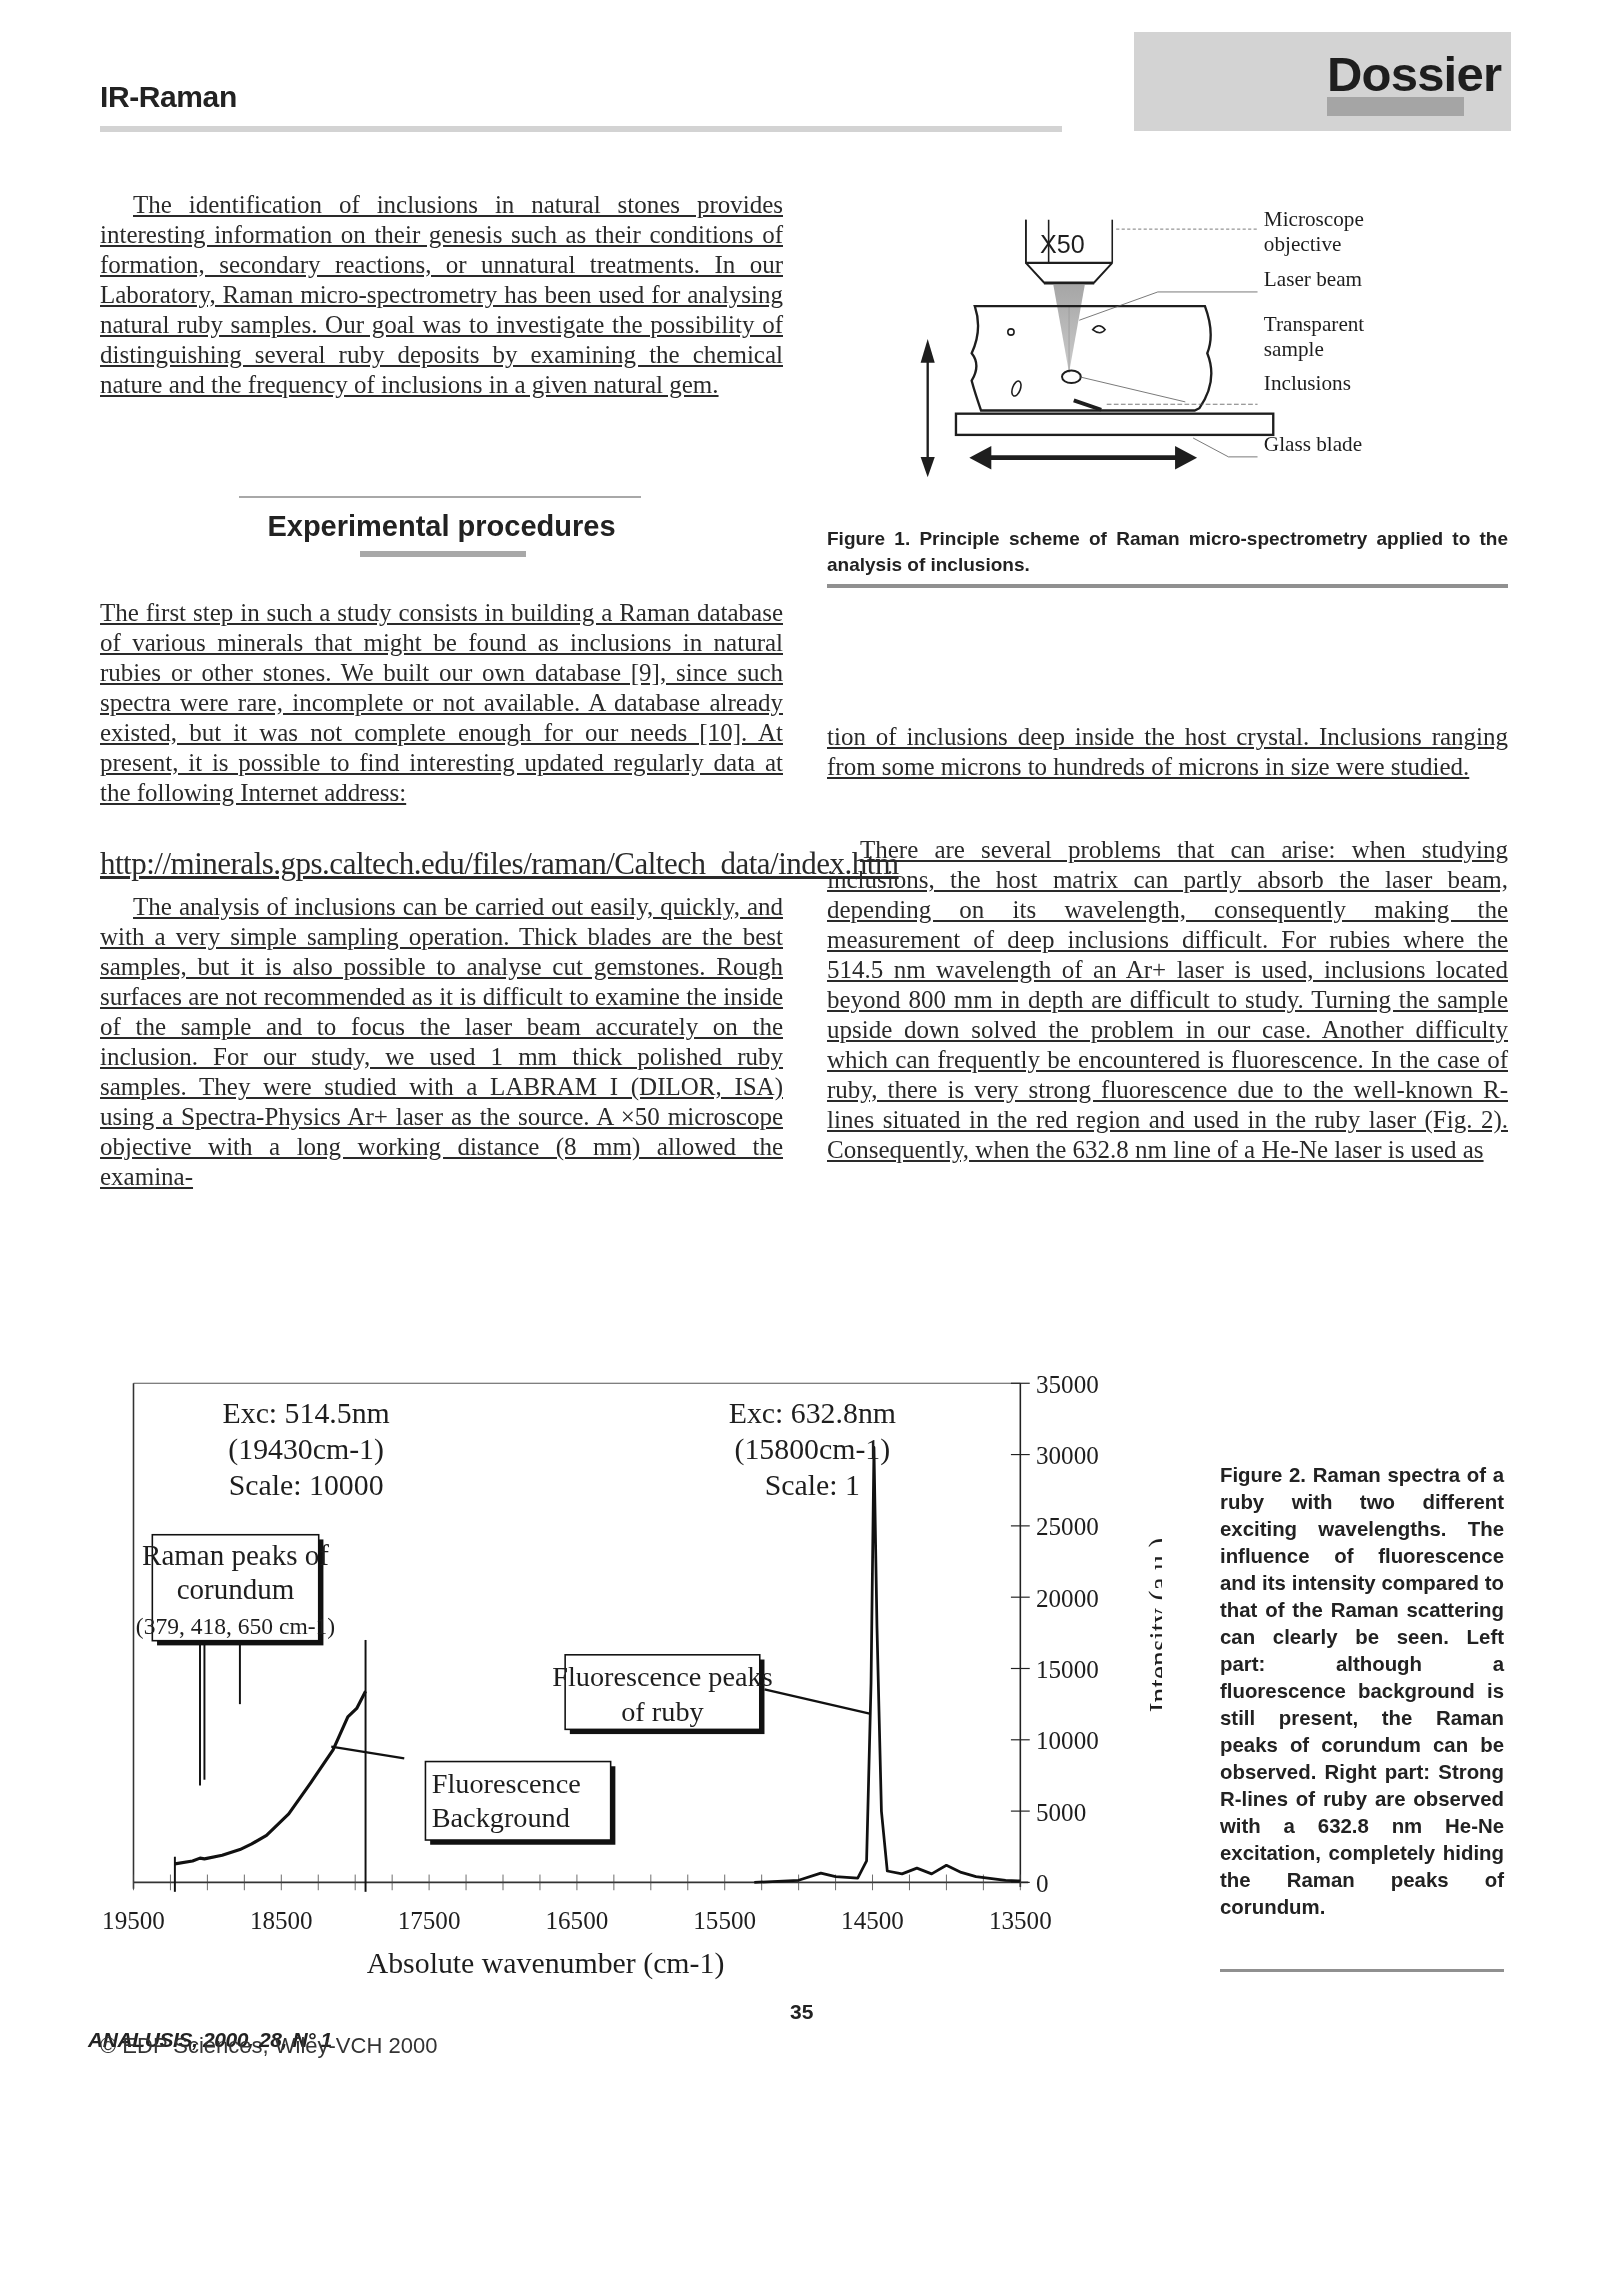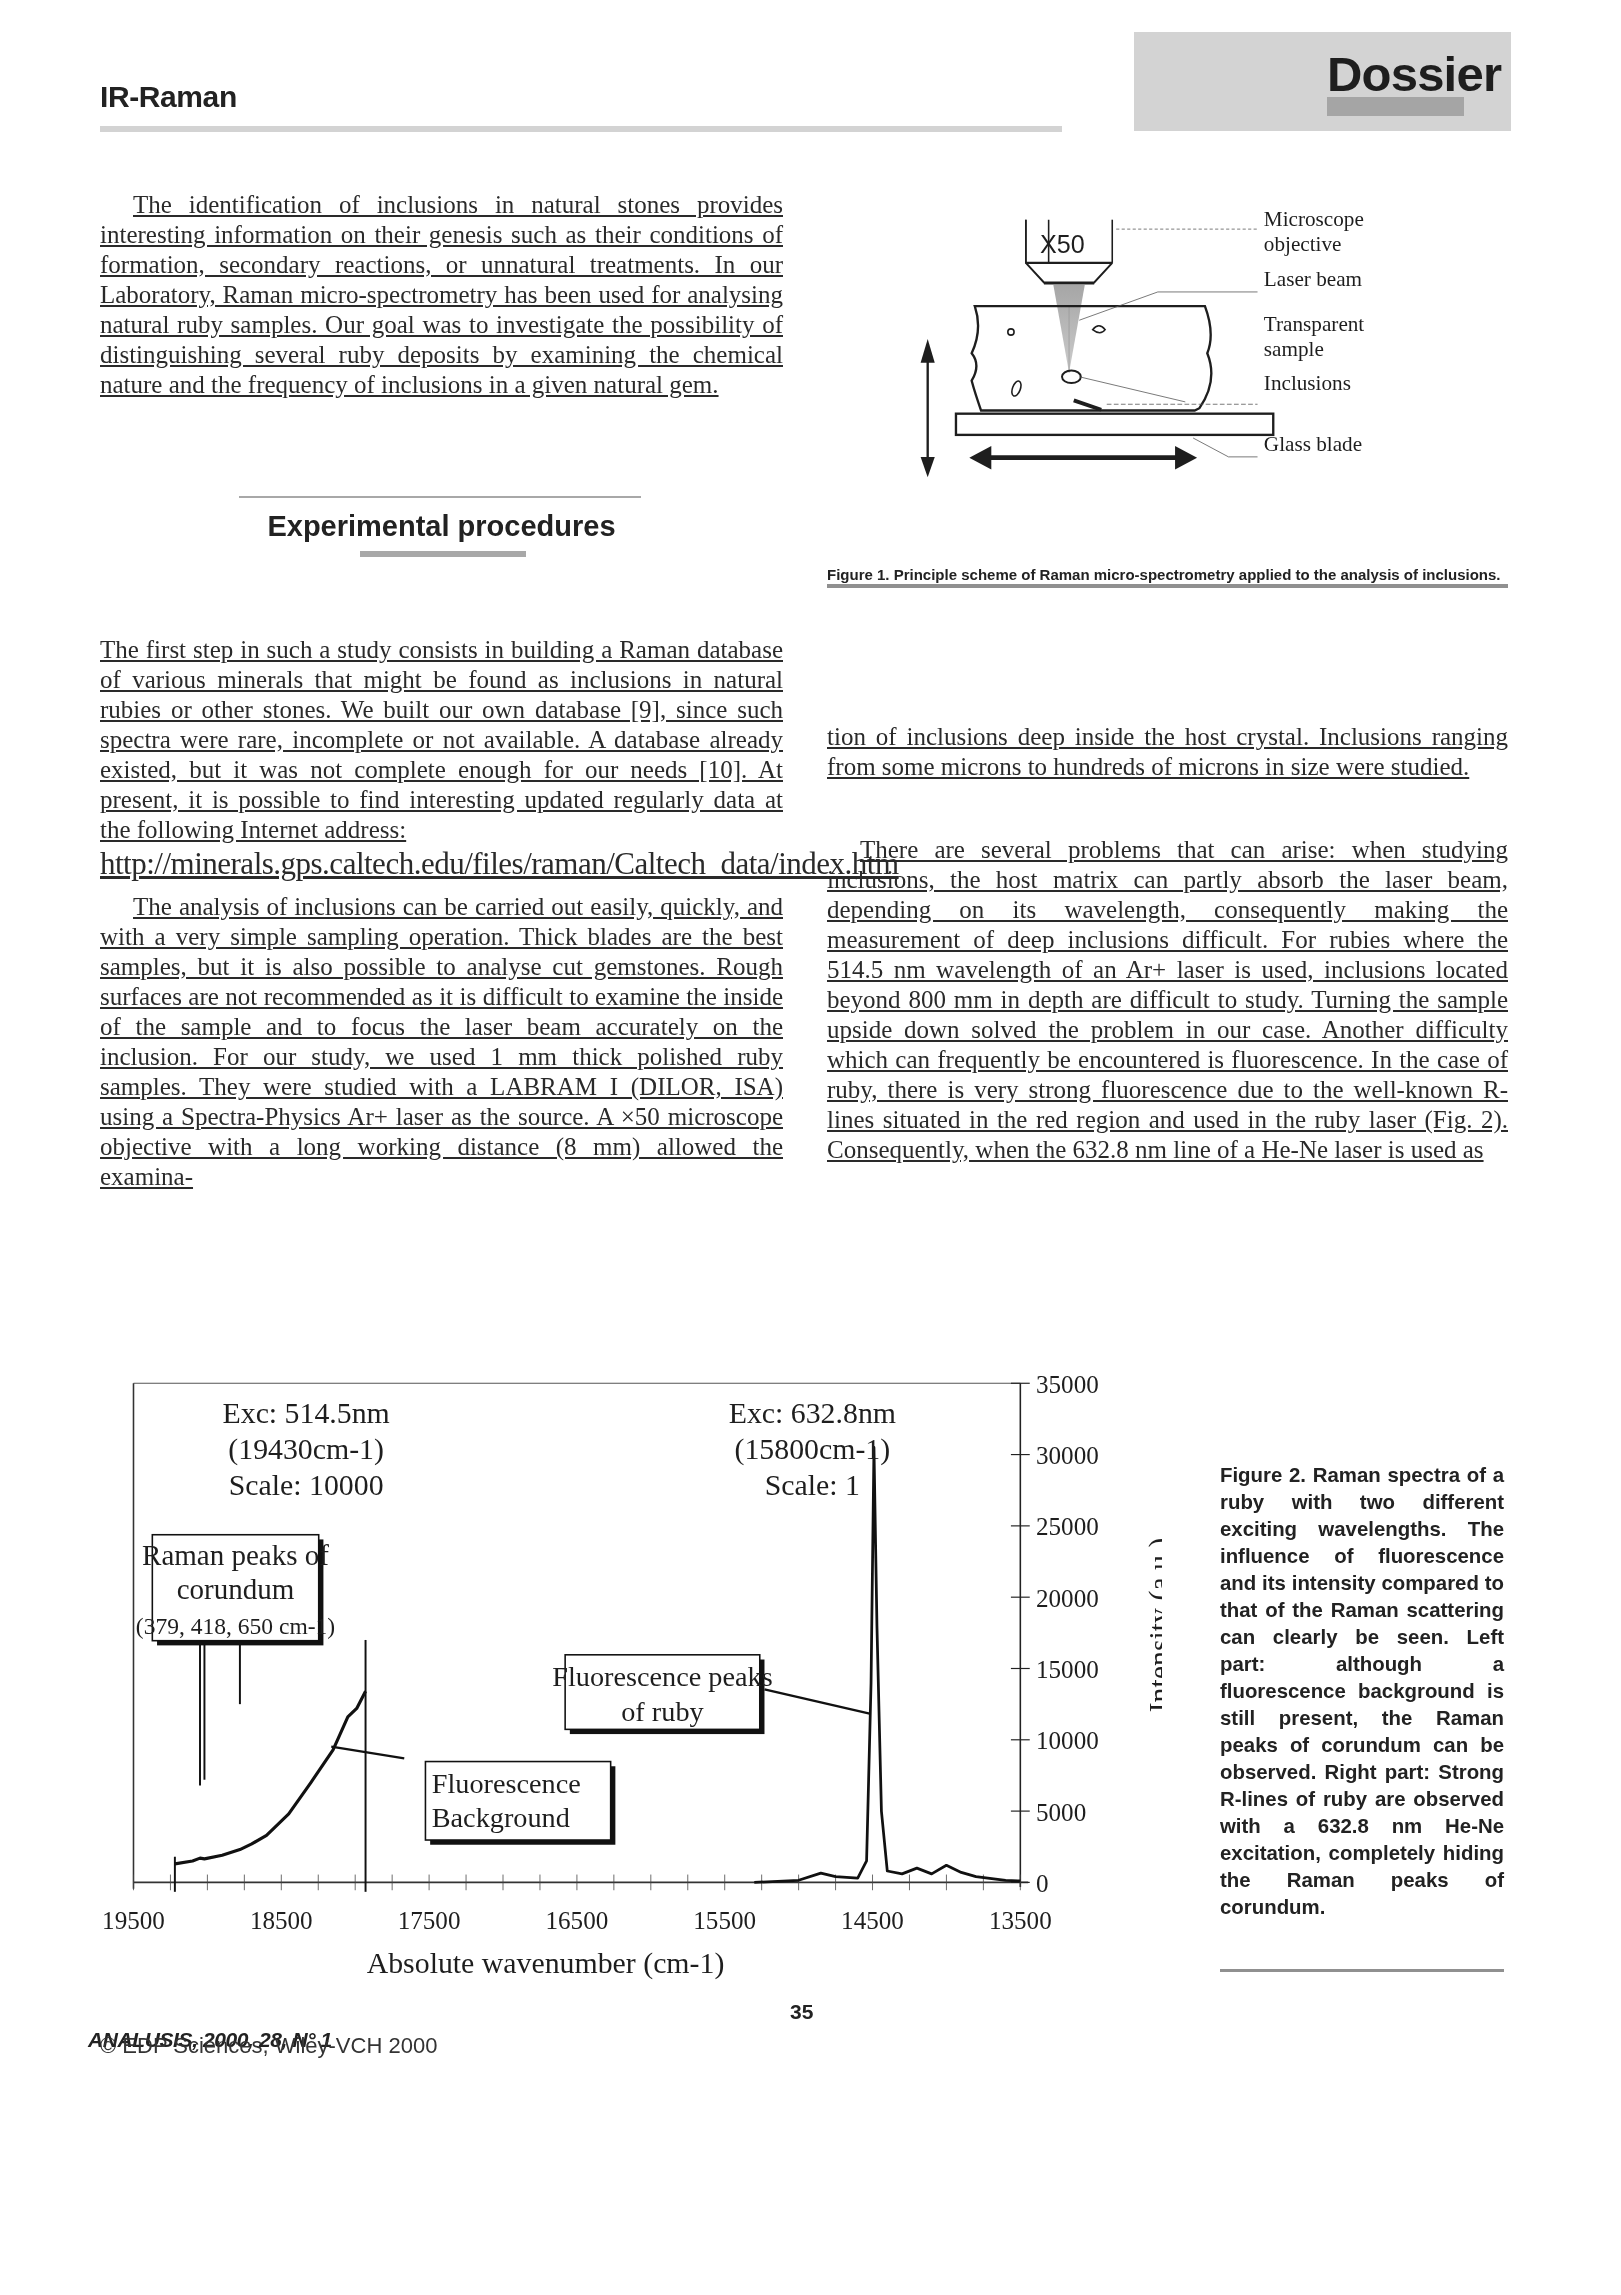--- a/index.html
+++ b/index.html
@@ -16,30 +16,30 @@
   #dossier-bar { left:1327px; top:97px; width:137px; height:19px; background:#a5a5a5; }
 
   .body-text { font-size:25px; line-height:30px; text-align:justify; color:#2a2a2a; }
   .body-text p { margin:0; }
   .indent { text-indent:33px; }
 
   #col1-intro { left:100px; top:190px; width:683px; }
   #sec-rule-top { left:239px; top:496px; width:402px; height:2.4px; background:#a8a8a8; }
   #sec-title { left:100px; top:510px; width:683px; text-align:center; font-size:29px; font-weight:bold; color:#222; }
   #sec-rule-bottom { left:360px; top:551px; width:166px; height:6.3px; background:#a8a8a8; }
-  #col1-exp { left:100px; top:598px; width:683px;margin-top:37px; }
+  #col1-exp { left:100px; top:598px; width:683px; }
   #url-line { left:100px; top:846px; width:707px; font-size:31px; color:#2a2a2a; letter-spacing:-0.5px; }
   #col1-analysis { left:100px; top:892px; width:683px; }
 
   #col2-cont { left:827px; top:722px; width:681px; }
   #col2-problems { left:827px; top:835px; width:681px; }
 
   
   #fig1 { left:879px; top:196px; width:644px; height:283px; }
-  #fig1-caption { left:827px; top:526px; width:681px; font-size:15px; font-weight:bold; line-height:26px; text-align:justify; color:#222;margin-top:36px; }
+  #fig1-caption { left:827px; top:526px; width:681px; font-size:19px; font-weight:bold; line-height:26px; text-align:justify; color:#222; }
   #fig1-caption-rule { left:827px; top:584px; width:681px; height:3.9px; background:#909090; }
   .diag-label { font-family:"Liberation Serif", "DejaVu Serif", serif; font-size:27px; fill:#1e1e1e; }
 
   
   #chart { left:86px; top:1366px; width:1076px; height:620px; }
   .chart-serif { font-family:"Liberation Serif", "DejaVu Serif", serif; fill:#1e1e1e; }
 
   #fig2-caption { left:1220px; top:1462px; width:284px; font-size:20.4px; font-weight:bold; line-height:27px; text-align:justify; color:#222; }
   #fig2-caption-rule { left:1220px; top:1969px; width:284px; height:3.1px; background:#909090; }
 

